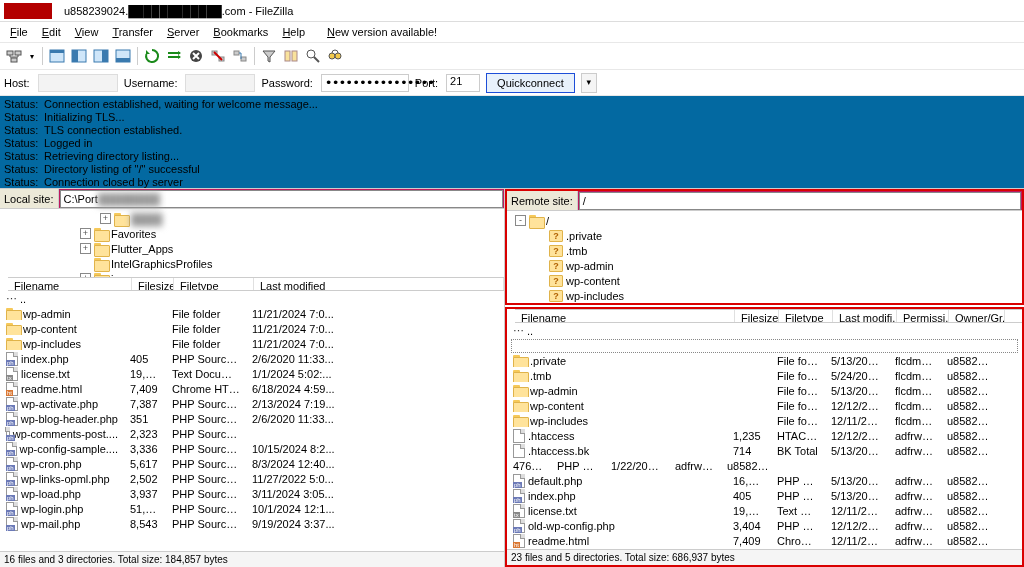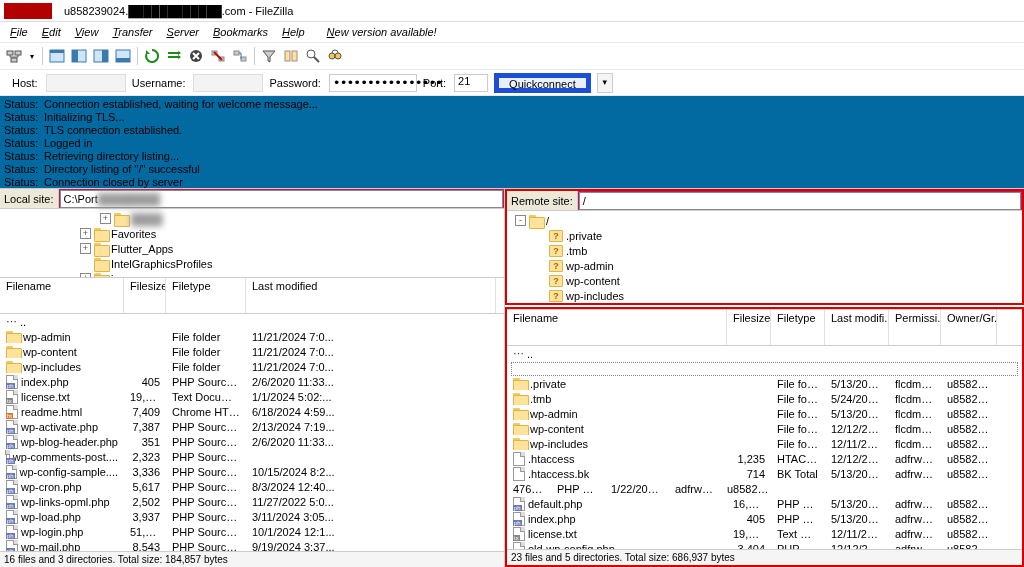--- a/index.html
+++ b/index.html
@@ -1,33 +1,33 @@
 <!DOCTYPE html>
 <html><head>
 <meta charset="utf-8">
 <style>
 * { margin: 0; padding: 0; box-sizing: border-box; font-family: "Segoe UI", Tahoma, sans-serif; font-size: 11px; }
 body { background: #fff; width: 1024px; height: 567px; overflow: hidden; display: flex; flex-direction: column; }
 .titlebar { height: 22px; background: #fff; display: flex; align-items: center; padding: 0 4px; border-bottom: 1px solid #ddd; }
 .app-icon { width: 16px; height: 16px; background: #b30000; color: #fff; font-weight: bold; line-height: 16px; font-size: 10px; margin-right: 12px; padding-left: 48px; }
 .menubar { height: 20px; display: flex; align-items: center; padding: 0 4px; gap: 2px; background: #fff; }
-.menubar span { padding: 2px 6px; cursor: default; font-style: italic; }
+.menubar span { padding: 2px 6px; cursor: default; }
 .menubar span u { text-decoration: underline; }
 .toolbar { height: 28px; display: flex; align-items: center; padding: 2px 4px; gap: 2px; border-top: 1px solid #e8e8e8; border-bottom: 1px solid #e8e8e8; }
 .tb-btn { width: 20px; height: 20px; display: flex; align-items: center; justify-content: center; cursor: default; border: 1px solid transparent; }
 .tb-btn svg { width: 16px; height: 16px; }
 .tb-sep { width: 1px; height: 18px; background: #ccc; margin: 0 2px; }
-.quickconnect { height: 26px; display: flex; align-items: center; padding: 2px 12px; gap: 6px; border-bottom: 1px solid #e8e8e8; }
+.quickconnect { height: 26px; display: flex; align-items: center; padding: 2px 4px; gap: 6px; border-bottom: 1px solid #e8e8e8; }
 .quickconnect label { padding-right: 2px; }
 .qc-input { height: 18px; border: 1px solid #ccc; padding: 0 3px; background: #fff; }
 .qc-host { width: 80px; background: #f3f3f3; border: 1px solid #ddd; }
 .qc-user { width: 70px; background: #f3f3f3; border: 1px solid #ddd; }
 .qc-pass { width: 88px; font-family: monospace; font-size: 13px; letter-spacing: -1px; }
 .qc-port { width: 34px; }
-.qc-btn { height: 20px; padding: 0 10px; border: 5px solid #1d4ed8; background: #e8f1fb; cursor: default; }
+.qc-btn { height: 20px; padding: 0 10px; border: 1px solid #1d4ed8; background: #e8f1fb; cursor: default; }
 .qc-dd { width: 16px; height: 20px; border: 1px solid #ccc; background: #f5f5f5; text-align: center; line-height: 17px; font-size: 9px; }
 .log { height: 93px; overflow: hidden; padding: 2px 4px; border-bottom: 1px solid #ccc; background: #0369a1; }
 .log-row { display: flex; line-height: 13px; }
 .log-label { width: 40px; }
 .panes { flex: 1; display: flex; min-height: 0; }
 .pane { display: flex; flex-direction: column; min-width: 0; }
 .pane-left { width: 505px; border-right: 1px solid #ccc; }
 .pane-right { flex: 1; }
 .sitebar { height: 20px; display: flex; align-items: center; border-bottom: 1px solid #ccc; background: #be185d; }
 .sitebar label { padding: 0 4px; background: #ece9d8; height: 100%; display: flex; align-items: center; border-right: 1px solid #ccc; }
@@ -44,27 +44,27 @@
 .folder-icon::before { content: ""; position: absolute; top: 0; left: 0; width: 7px; height: 3px; background: #f6c95a; border-radius: 1px 1px 0 0; }
 .folder-icon::after { content: ""; position: absolute; top: 2px; left: 0; width: 14px; height: 10px; background: #ffe39b; border: 0.5px solid #e0b34a; border-radius: 1px; }
 .q-icon { width: 14px; height: 12px; display: inline-flex; align-items: center; justify-content: center; margin-right: 3px; background: #ffe39b; border: 0.5px solid #e0b34a; border-radius: 1px; font-size: 9px; color: #b06000; font-weight: bold; }
 .file-icon { width: 12px; height: 14px; display: inline-block; margin-right: 3px; background: #fff; border: 1px solid #999; position: relative; }
 .file-icon::after { content: ""; position: absolute; top: -1px; right: -1px; width: 4px; height: 4px; background: #ddd; border-left: 1px solid #999; border-bottom: 1px solid #999; }
 .php-badge, .txt-badge, .html-badge { position: absolute; bottom: -1px; left: -1px; font-size: 6px; padding: 0 1px; color: #fff; line-height: 6px; }
 .php-badge { background: #6c7ab7; }
 .txt-badge { background: #888; }
 .html-badge { background: #d97733; }
 .dots { width: 14px; height: 12px; display: inline-flex; align-items: center; justify-content: flex-start; color: #333; }
-.listhdr { height: 37px; display: flex; border-top: 1px solid #ccc; border-bottom: 1px solid #ccc; background: #fff; }
+.listhdr { height: 14px; display: flex; border-top: 1px solid #ccc; border-bottom: 1px solid #ccc; background: #fff; margin-left: 8px; }
 .listhdr > div { padding: 2px 6px; border-right: 1px solid #e0e0e0; overflow: hidden; white-space: nowrap; }
 .list { flex: 1; overflow: auto; background: #fff; }
 .list-row { display: flex; height: 15px; align-items: center; white-space: nowrap; }
 .list-row > div { padding: 0 6px; overflow: hidden; text-overflow: ellipsis; }
 .col-name { display: flex; align-items: center; }
-.col-size { text-align: right; }
+.col-size { }
 .remote-row-full { padding: 2px 4px; }
 .remote-newdir { height: 14px; border: 1px dotted #888; margin: 1px 4px 0; }
 .statusbar { height: 16px; background: #f5f5f5; border-top: 1px solid #ccc; padding: 1px 4px; font-size: 10px; display: flex; align-items: center; }
 
 .lcn { width: 124px; } .lcs { width: 42px; } .lct { width: 80px; } .lcm { width: 250px; }
 
 .rcn { width: 220px; } .rcs { width: 44px; } .rct { width: 54px; } .rcm { width: 64px; } .rcp { width: 52px; } .rco { width: 56px; }
 .blur { filter: blur(3px); color: #999; }
 </style>
 </head>

